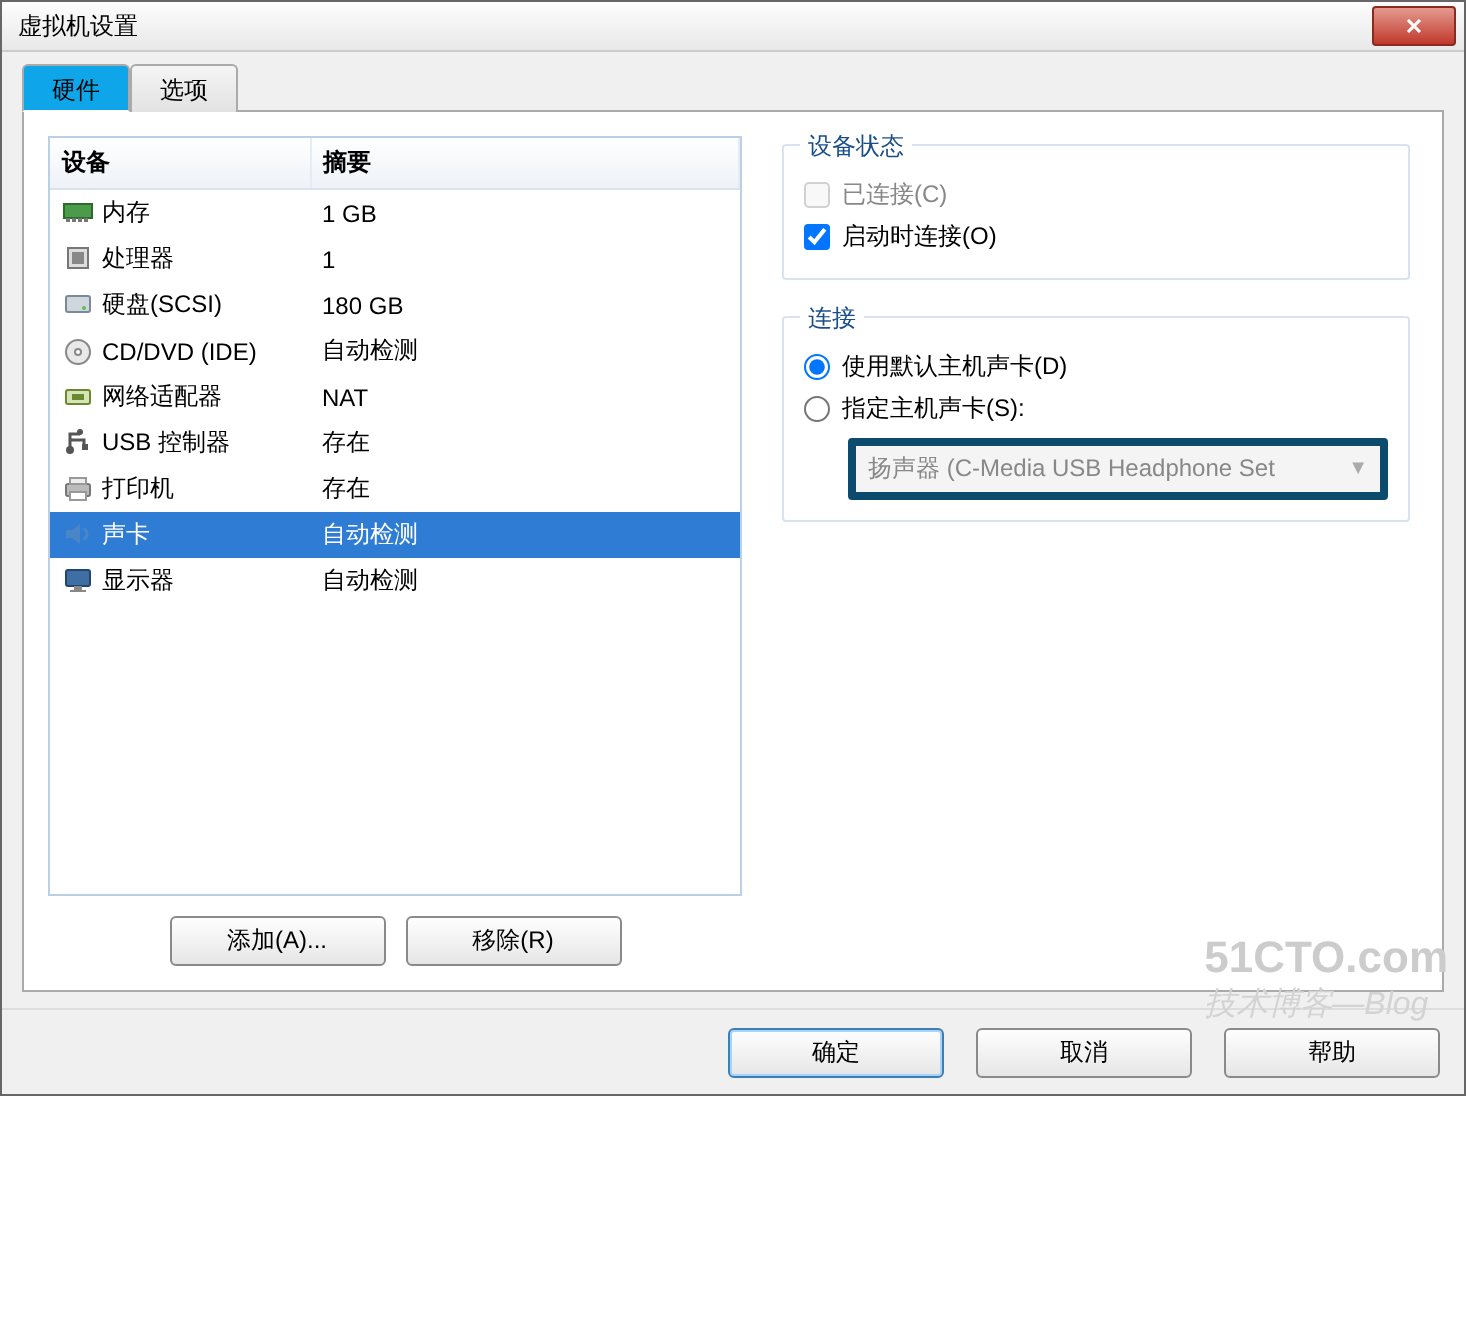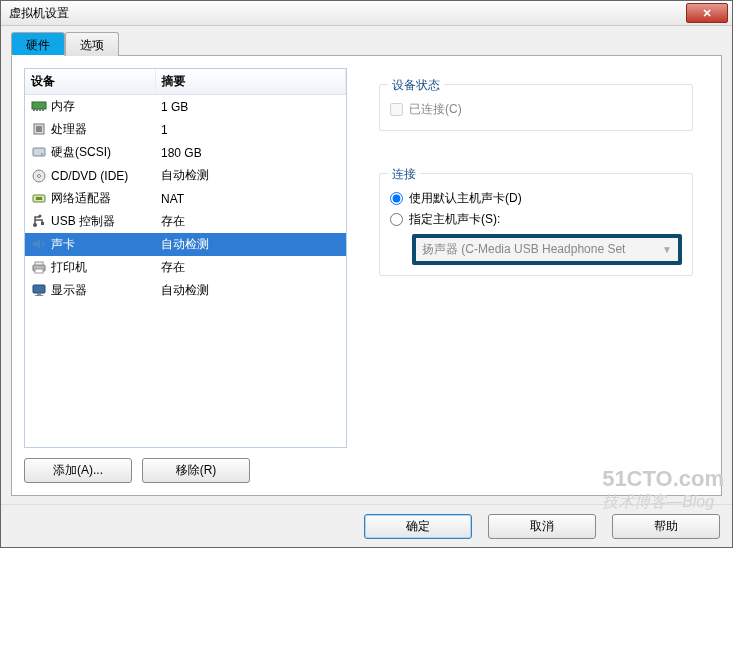--- a/index.html
+++ b/index.html
@@ -15,24 +15,24 @@
   .tabpane{flex:1;border:1px solid #aaa;background:#fff;padding:12px;display:flex;gap:12px;min-height:0}
   .col-left{width:360px;display:flex;flex-direction:column}
   .col-right{flex:1;display:flex;flex-direction:column;gap:10px;padding-left:4px}
   .hwlist{flex:1;border:1px solid #bcd0e5;overflow:auto}
   .hwlist table{width:100%;border-collapse:collapse;table-layout:fixed}
   .hwlist th{background:linear-gradient(#fff,#eef2f7);border-bottom:1px solid #d9e3ef;border-right:1px solid #e5ecf3;text-align:left;font-weight:bold;padding:4px 6px;font-size:12px}
   .hwlist td{padding:3px 6px;font-size:12px;white-space:nowrap;overflow:hidden;text-overflow:ellipsis}
   .hwlist tr.row{cursor:pointer}
   .hwlist tr.row.selected td{background:#2f7cd4;color:#fff}
   .ico{display:inline-block;width:16px;height:14px;vertical-align:-3px;margin-right:4px}
-  .leftbtns{display:flex;justify-content:flex-start;gap:10px;margin-top:10px}
+  .leftbtns{display:flex;justify-content:center;gap:10px;margin-top:10px}
   .btn{background:linear-gradient(#fefefe,#e6e6e6);border:1px solid #8a8a8a;border-radius:3px;padding:3px 14px;font-size:12px;cursor:pointer;min-width:78px;text-align:center}
   .btn.def{border:1px solid #3c7fb1;box-shadow:0 0 0 1px #a8d2ff inset}
-  .group{border:1px solid #d9e3ef;border-radius:2px;margin:16px;position:relative;padding:14px 10px 10px}
+  .group{border:1px solid #d9e3ef;border-radius:2px;margin:4px;position:relative;padding:14px 10px 10px}
   .group .legend{position:absolute;top:-8px;left:8px;background:#fff;padding:0 4px;color:#1a4e8a;font-size:12px}
   .chk,.rdo{display:flex;align-items:center;gap:6px;padding:2px 0;font-size:12px}
   .chk input,.rdo input{margin:0}
   .disabled-select{border:4px solid #0c4a6e;background:#f4f4f4;color:#888;padding:3px 6px;border-radius:2px;margin:4px 0 0 22px;display:flex;justify-content:space-between;align-items:center;width:250px}
   .disabled-select .tri{color:#aaa;font-size:10px}
   .dlg-buttons{height:42px;display:flex;justify-content:flex-end;align-items:center;gap:16px;padding:0 12px;border-top:1px solid #ddd;background:#f0f0f0}
   .watermark{position:absolute;right:8px;bottom:34px;color:#d3d3d3;font:italic 16px Arial;pointer-events:none;user-select:none}
   .watermark b{font:bold 22px Arial;color:#ccc;font-style:normal}
 </style>
 </head>
@@ -106,34 +106,34 @@
                 </tr>
                 <tr class="row">
                   <td><span class="ico"><svg width="16" height="14">
                         <circle cx="4" cy="11" r="2" fill="#555"></circle>
                         <path d="M4 11 L4 3 L9 3 M4 6 L11 6 L11 9" stroke="#555" fill="none" stroke-width="1.5"></path>
                         <rect x="10" y="8" width="3" height="3" fill="#555"></rect>
                         <circle cx="9" cy="2" r="1.5" fill="#555"></circle>
                       </svg></span>USB 控制器</td>
                   <td>存在</td>
                 </tr>
-                <tr class="row selected">
-                  <td><span class="ico"><svg width="16" height="14">
-                        <path d="M2 5 L5 5 L9 2 L9 12 L5 9 L2 9 Z" fill="#4a86c5"></path>
-                        <path d="M11 4 Q14 7 11 10" stroke="#4a86c5" fill="none" stroke-width="1.5"></path>
-                      </svg></span>声卡</td>
-                  <td>自动检测</td>
-                </tr>
                 <tr class="row">
                   <td><span class="ico"><svg width="16" height="14">
                         <rect x="2" y="5" width="12" height="6" rx="1" fill="#bbb" stroke="#777"></rect>
                         <rect x="4" y="2" width="8" height="3" fill="#eee" stroke="#999"></rect>
                         <rect x="4" y="9" width="8" height="4" fill="#fff" stroke="#999"></rect>
                       </svg></span>打印机</td>
                   <td>存在</td>
+                </tr>
+                <tr class="row selected">
+                  <td><span class="ico"><svg width="16" height="14">
+                        <path d="M2 5 L5 5 L9 2 L9 12 L5 9 L2 9 Z" fill="#4a86c5"></path>
+                        <path d="M11 4 Q14 7 11 10" stroke="#4a86c5" fill="none" stroke-width="1.5"></path>
+                      </svg></span>声卡</td>
+                  <td>自动检测</td>
                 </tr>
                 <tr class="row">
                   <td><span class="ico"><svg width="16" height="14">
                         <rect x="2" y="2" width="12" height="8" rx="1" fill="#3d6fa5" stroke="#24466d"></rect>
                         <rect x="6" y="10" width="4" height="2" fill="#888"></rect>
                         <rect x="4" y="12" width="8" height="1" fill="#888"></rect>
                       </svg></span>显示器</td>
                   <td>自动检测</td>
                 </tr>
               </tbody>
@@ -144,20 +144,24 @@
           <div class="btn">移除(R)</div>
         </div>
       </div>
 
       <div class="col-right">
         <div class="group">
           <span class="legend">设备状态</span>
           <label class="chk" style="color:#888">
             <input type="checkbox" disabled="" style="">
             <span>已连接(C)</span>
+          </label>
+          <label class="chk">
+            <input type="checkbox" checked="" style="">
+            <span>启动时连接(O)</span>
           </label>
         </div>
 
         <div class="group">
           <span class="legend">连接</span>
           <label class="rdo">
             <input type="radio" name="conn" checked="" style="">
             <span>使用默认主机声卡(D)</span>
           </label>
           <label class="rdo">

